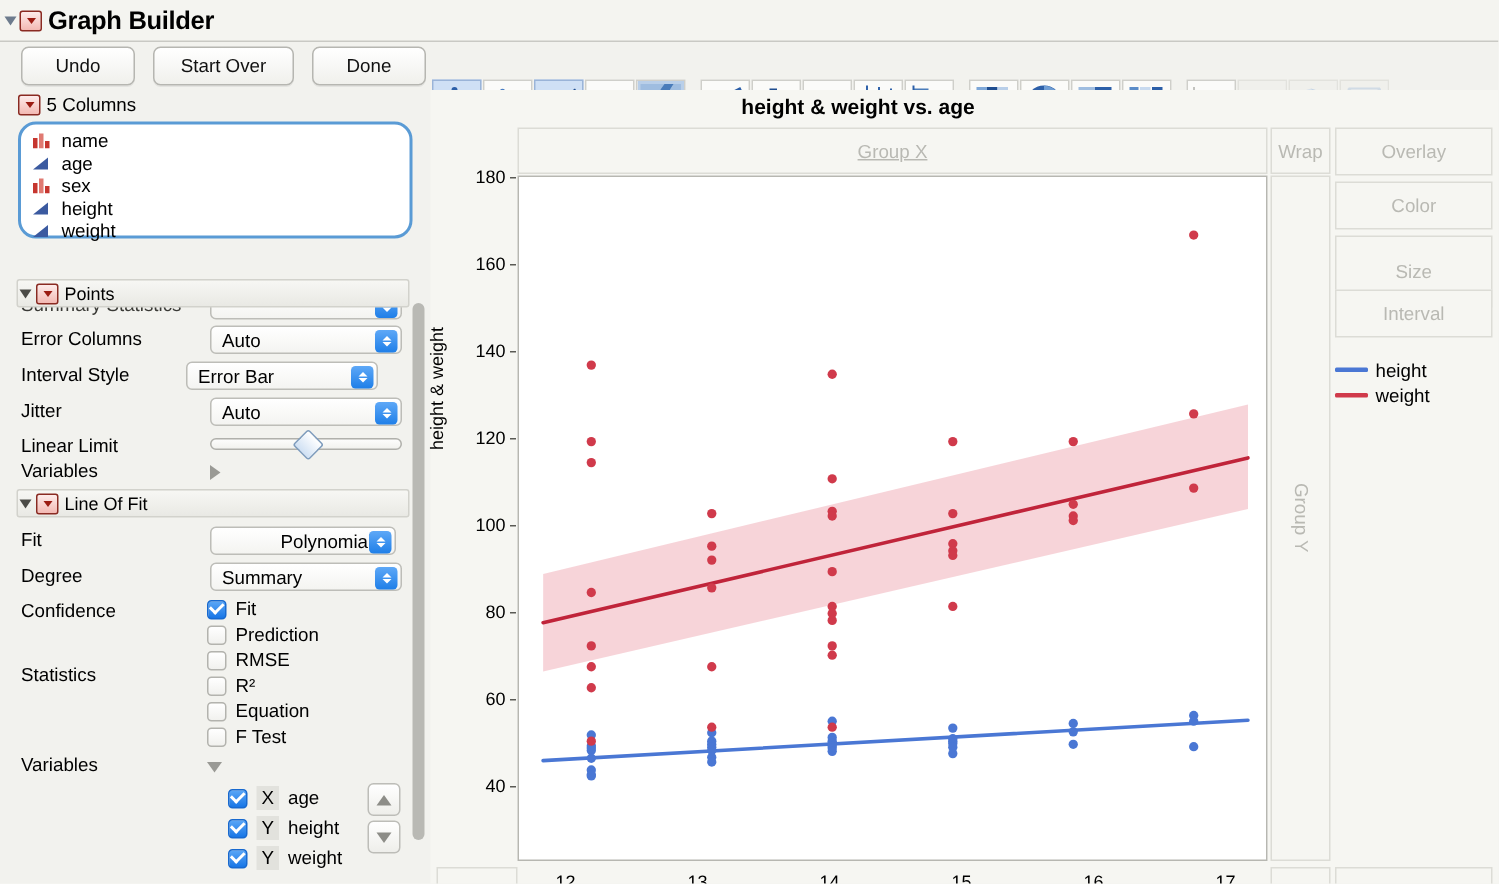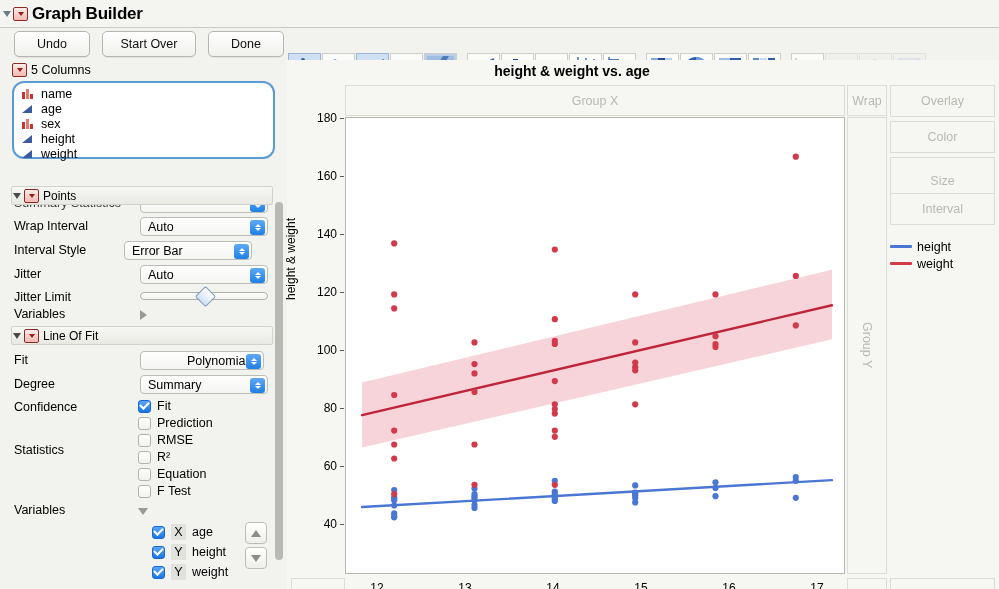--- a/index.html
+++ b/index.html
@@ -508,21 +508,21 @@
     <div class="sechdr" style="top:126px;"></div>
     <div class="sechdr-wrap" style="left:11px;top:126px;height:19px;">
       <span class="sectri"></span>
       <span class="red-menu">
           <i></i>
         </span>
       <span class="t">Points</span>
     </div>
 
     <div class="row" style="left:14px;top:159px;">
-      <span class="rlabel">Wrap Interval</span>
+      <span class="rlabel">Error Columns</span>
     </div>
     <div class="popup" style="position:absolute;left:140px;top:157px;width:128px;">
       <span>Auto</span>
       <span class="stepper">
           <span class="u"></span>
           <span class="d"></span>
         </span>
     </div>
 
     <div class="row" style="left:14px;top:183px;">
@@ -541,21 +541,21 @@
     </div>
     <div class="popup" style="position:absolute;left:140px;top:205px;width:128px;">
       <span>Auto</span>
       <span class="stepper">
           <span class="u"></span>
           <span class="d"></span>
         </span>
     </div>
 
     <div class="row" style="left:14px;top:230px;">
-      <span class="rlabel">Jitter Limit</span>
+      <span class="rlabel">Linear Limit</span>
     </div>
     <div class="slider" style="position:absolute;left:140px;top:229px;width:128px;">
       <span class="track"></span>
       <span class="thumb" style="left:58px;"></span>
     </div>
 
     <div class="row" style="left:14px;top:247px;">
       <span class="rlabel">Variables</span>
     </div>
     <span class="rtri" style="position:absolute;left:140px;top:250px;"></span>
@@ -653,21 +653,21 @@
   </div>
 
   <div class="vscroll">
     <span class="thumb"></span>
   </div>
 
   <div class="graphpane">
 
     <div class="gtitle">height &amp; weight vs. age</div>
 
-    <div class="dropzone" style="left:58px;top:25px;width:500px;height:31px;">
+    <div class="dropzone" style="left:58px;top:25px;width:500px;height:31px;text-decoration:underline;">
       <span>Group X</span>
     </div>
 
     <div class="dropzone" style="left:560px;top:25px;width:40px;height:31px;">
       <span>Wrap</span>
     </div>
 
     <div class="dropzone vert" style="left:560px;top:57px;width:40px;height:457px;">
       <span>Group Y</span>
     </div>

